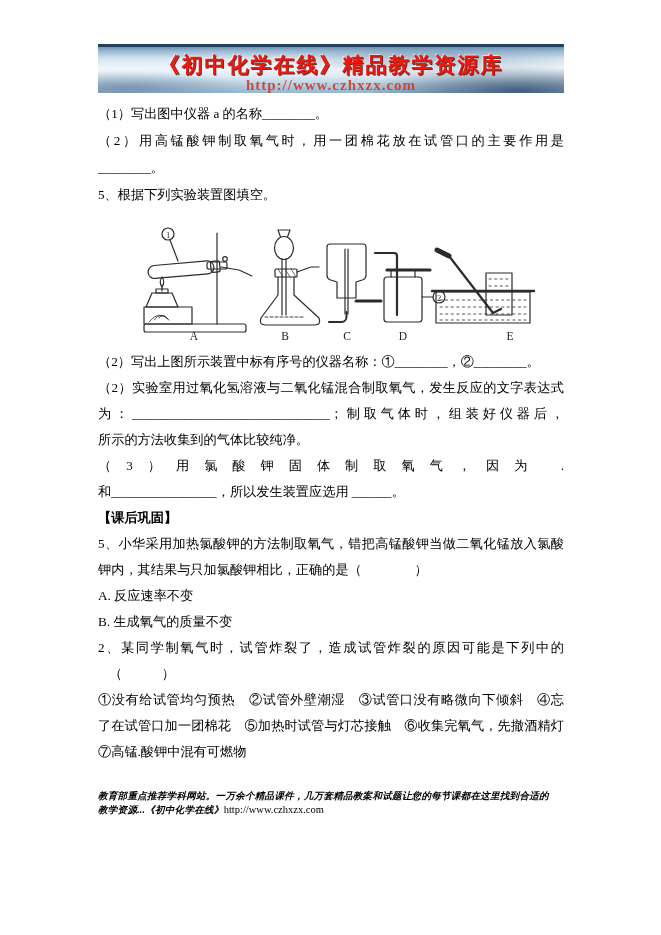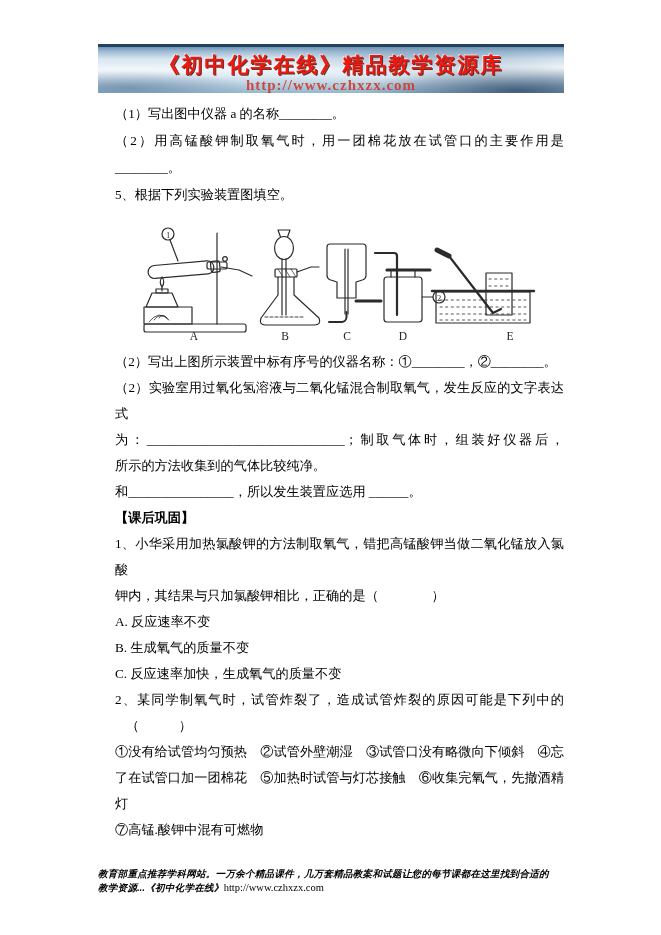--- a/index.html
+++ b/index.html
@@ -15,21 +15,21 @@
       radial-gradient(ellipse 45% 70% at 72% 20%, rgba(110,140,170,.45), rgba(110,140,170,0) 70%),
       radial-gradient(ellipse 40% 55% at 6% 88%, rgba(70,100,135,.5), rgba(70,100,135,0) 65%),
       linear-gradient(180deg,#6f93b5 0%,#9fbcd4 10%,#d8e6f0 26%,#f1f6fa 48%,#dcE9f2 64%,#b3ccde 84%,#96b7cf 100%);}
   .banner-title{position:absolute;top:4px;left:0;right:0;text-align:center;white-space:nowrap;
     font-size:21px;font-weight:bold;letter-spacing:2px;color:#f2170e;
     text-shadow:1px 1px 0 rgba(70,20,15,.85),-1px -1px 0 rgba(255,255,255,.55);}
   .banner-url{position:absolute;bottom:-1px;left:0;right:0;text-align:center;white-space:nowrap;
     font-size:15px;font-weight:bold;letter-spacing:1px;color:#cf392b;opacity:.88;}
 
   
-  .line{font-size:13.2px;line-height:27px;white-space:nowrap;margin-left:17px;}
+  .line{font-size:13.2px;line-height:27px;white-space:nowrap;}
   .post .line{line-height:26px;}
   .stretch{white-space:normal;text-align:justify;text-align-last:justify;}
   .heading{font-weight:bold;}
   .indent{padding-left:11px;}
 
   
   .figure{margin:17px 0 6px 0;}
   .figure svg{display:block;}
 
   
@@ -123,28 +123,28 @@
         </g>
         <text x="96" y="115" font-size="11.5" fill="#222" stroke="none" text-anchor="middle">A</text>
       </svg>
     </div>
 
     <div class="post">
       <div class="line">（2）写出上图所示装置中标有序号的仪器名称：①________，②________。</div>
       <div class="line stretch">（2）实验室用过氧化氢溶液与二氧化锰混合制取氧气，发生反应的文字表达式</div>
       <div class="line stretch">为：______________________________；制取气体时，组装好仪器后，</div>
       <div class="line">所示的方法收集到的气体比较纯净。</div>
+      <div class="line stretch">（3）用氯酸钾固体制取氧气，因为 .</div>
       <div class="line">和________________，所以发生装置应选用 ______。</div>
 
       <div class="line heading">【课后巩固】</div>
-      <div class="line stretch">1、小华采用加热氯酸钾的方法制取氧气，错把高锰酸钾当做二氧化锰放入氯酸</div>
+      <div class="line stretch">5、小华采用加热氯酸钾的方法制取氧气，错把高锰酸钾当做二氧化锰放入氯酸</div>
       <div class="line">钾内，其结果与只加氯酸钾相比，正确的是（　　　　）</div>
       <div class="line">A. 反应速率不变</div>
       <div class="line">B. 生成氧气的质量不变</div>
-      <div class="line">C. 反应速率加快，生成氧气的质量不变</div>
       <div class="line stretch">2、某同学制氧气时，试管炸裂了，造成试管炸裂的原因可能是下列中的</div>
       <div class="line indent">（　　　）</div>
       <div class="line stretch">①没有给试管均匀预热　②试管外壁潮湿　③试管口没有略微向下倾斜　④忘</div>
       <div class="line stretch">了在试管口加一团棉花　⑤加热时试管与灯芯接触　⑥收集完氧气，先撤酒精灯</div>
       <div class="line">⑦高锰.酸钾中混有可燃物</div>
     </div>
 
     <div class="footer">
       <div>教育部重点推荐学科网站。一万余个精品课件，几万套精品教案和试题让您的每节课都在这里找到合适的</div>
       <div><span>教学资源...《初中化学在线》</span><span class="url">http://www.czhxzx.com</span></div>

